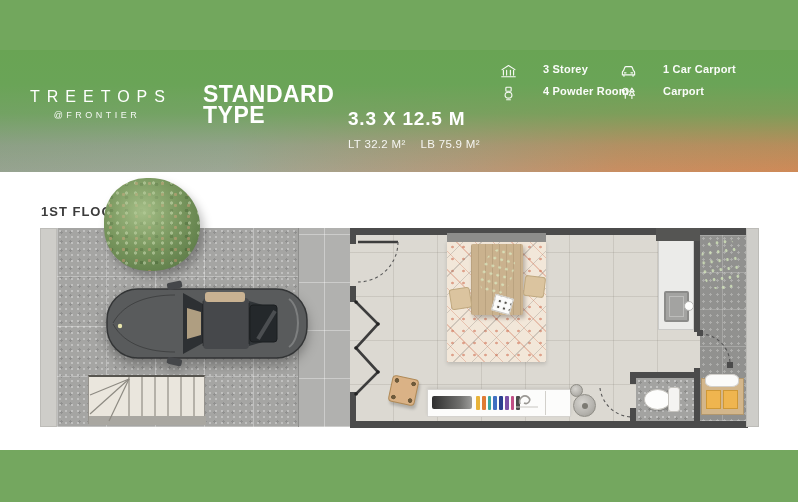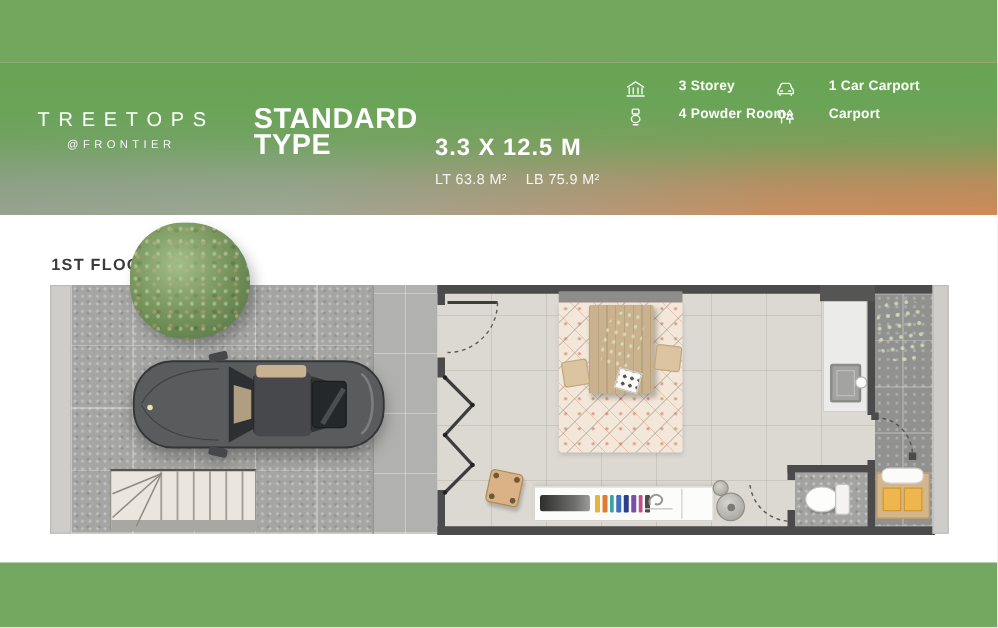--- a/index.html
+++ b/index.html
@@ -146,21 +146,21 @@
       <div class="logo-name">TREETOPS</div>
       <div class="logo-sub">@FRONTIER</div>
     </div>
     <div class="type-title">
       <div>STANDARD</div>
       <div>TYPE</div>
     </div>
     <div class="dims">
       <div class="dims-size">3.3 X 12.5 M</div>
       <div class="dims-sub">
-        <span>LT 63.8 M²</span>
+        <span>LT 32.2 M²</span>
         <span>LB 75.9 M²</span>
       </div>
     </div>
 
     <div class="specs left">
       <div class="spec-row">
         <svg width="17" height="17" viewBox="0 0 18 18" fill="none" stroke="#fff" stroke-width="1.2" stroke-linecap="round" stroke-linejoin="round">
             <path d="M2.2,7 L9,2.6 L15.8,7 M3.6,7.8 V12.8 M7,7.8 V12.8 M11,7.8 V12.8 M14.4,7.8 V12.8 M1.8,14.6 H16.2"></path>
           </svg>
         <span class="spec-label">3 Storey</span>

